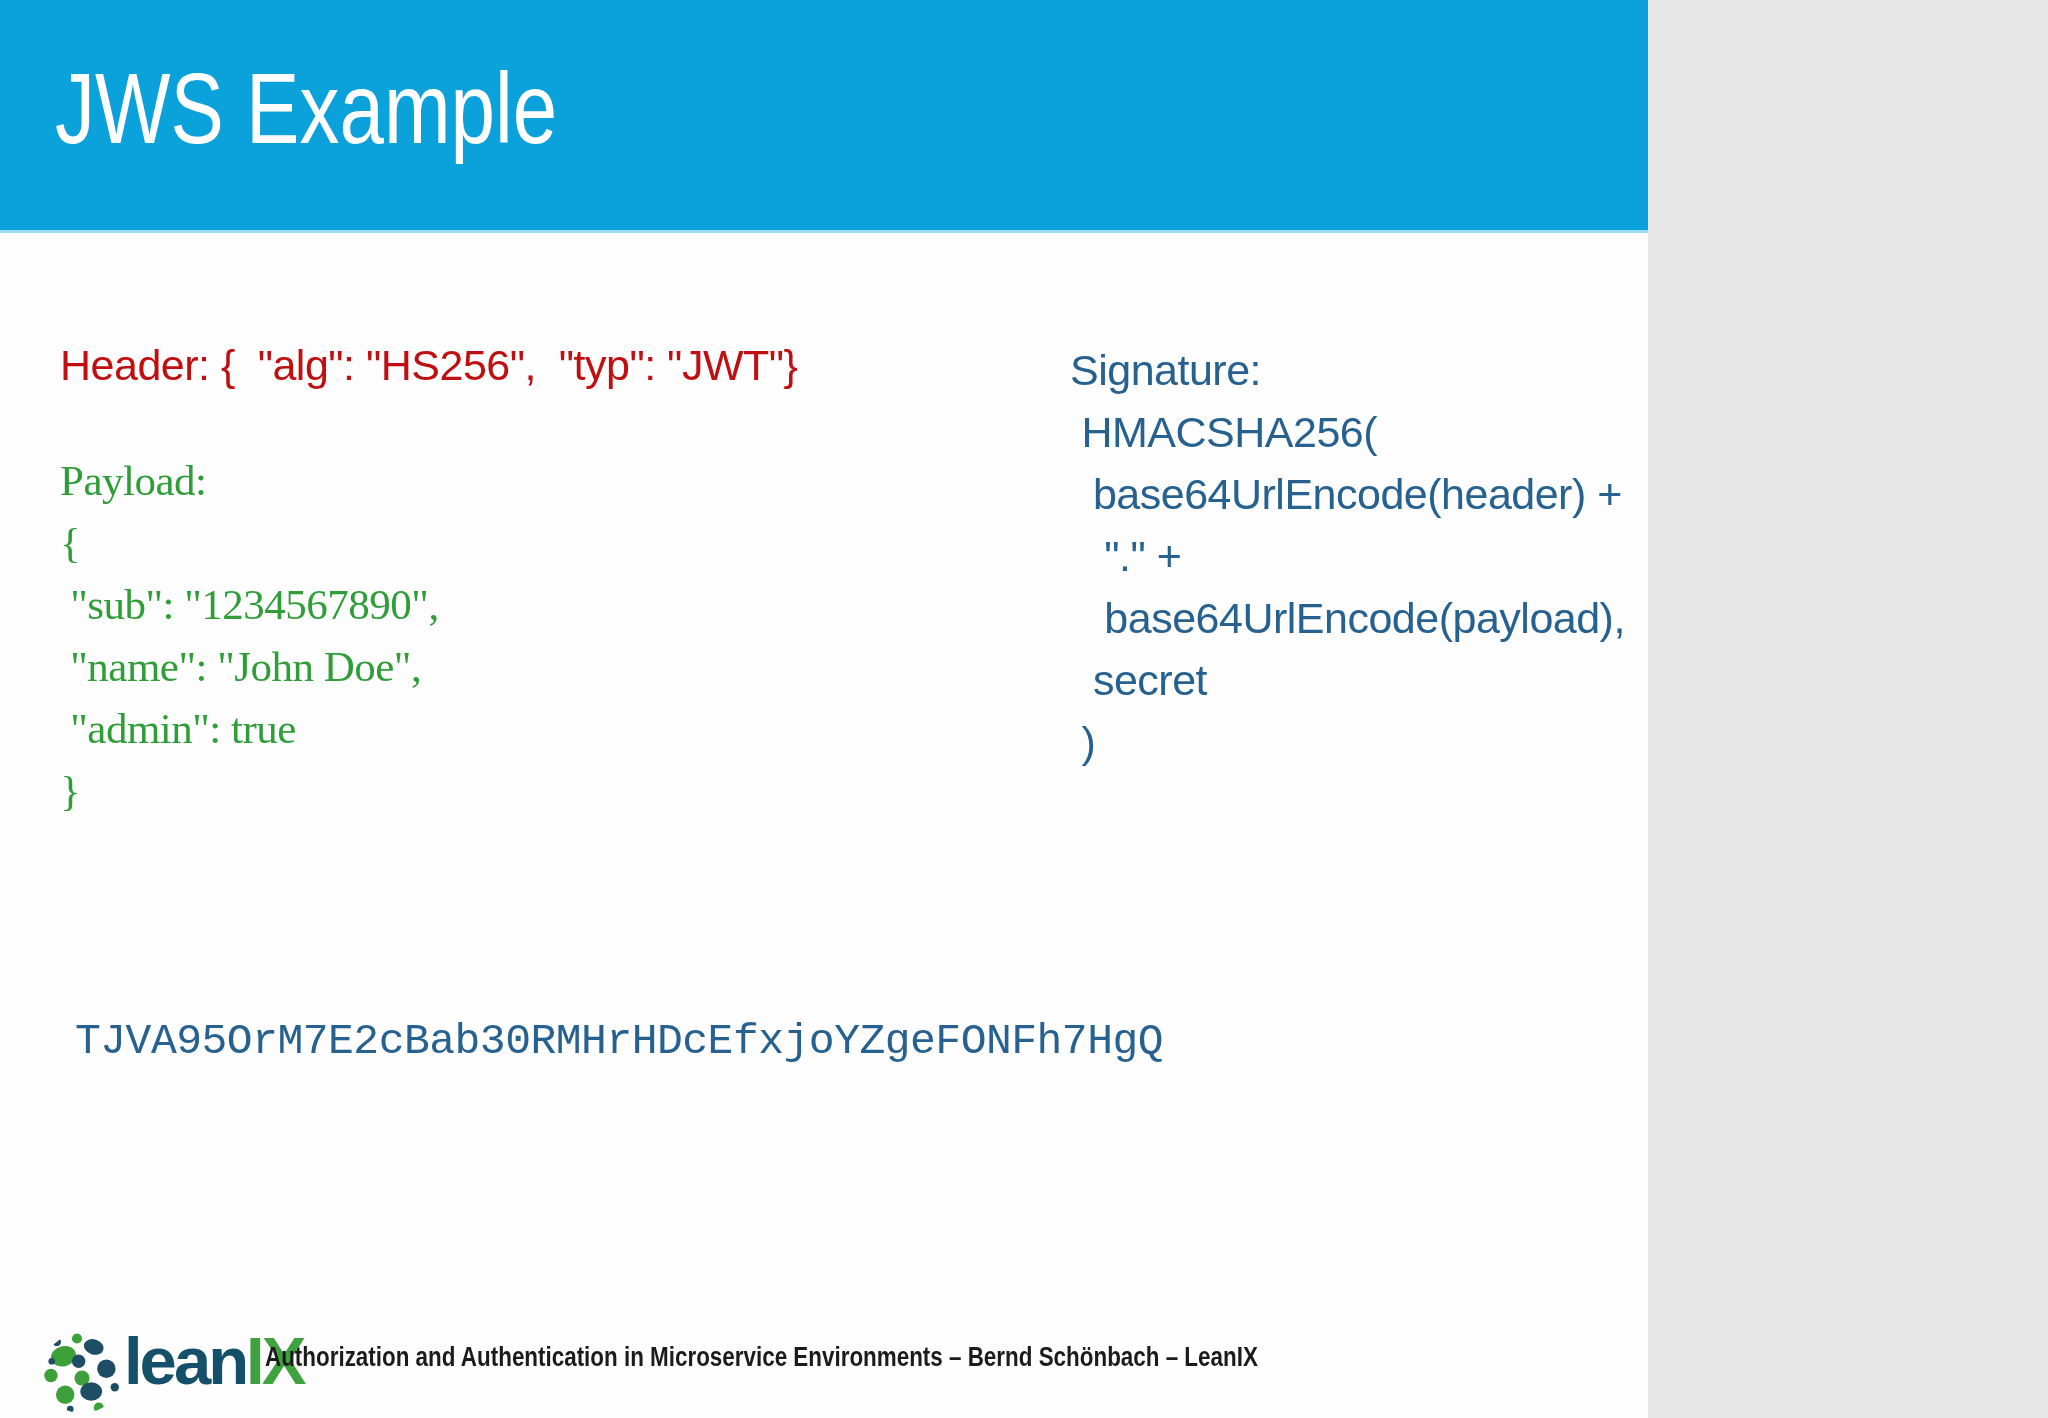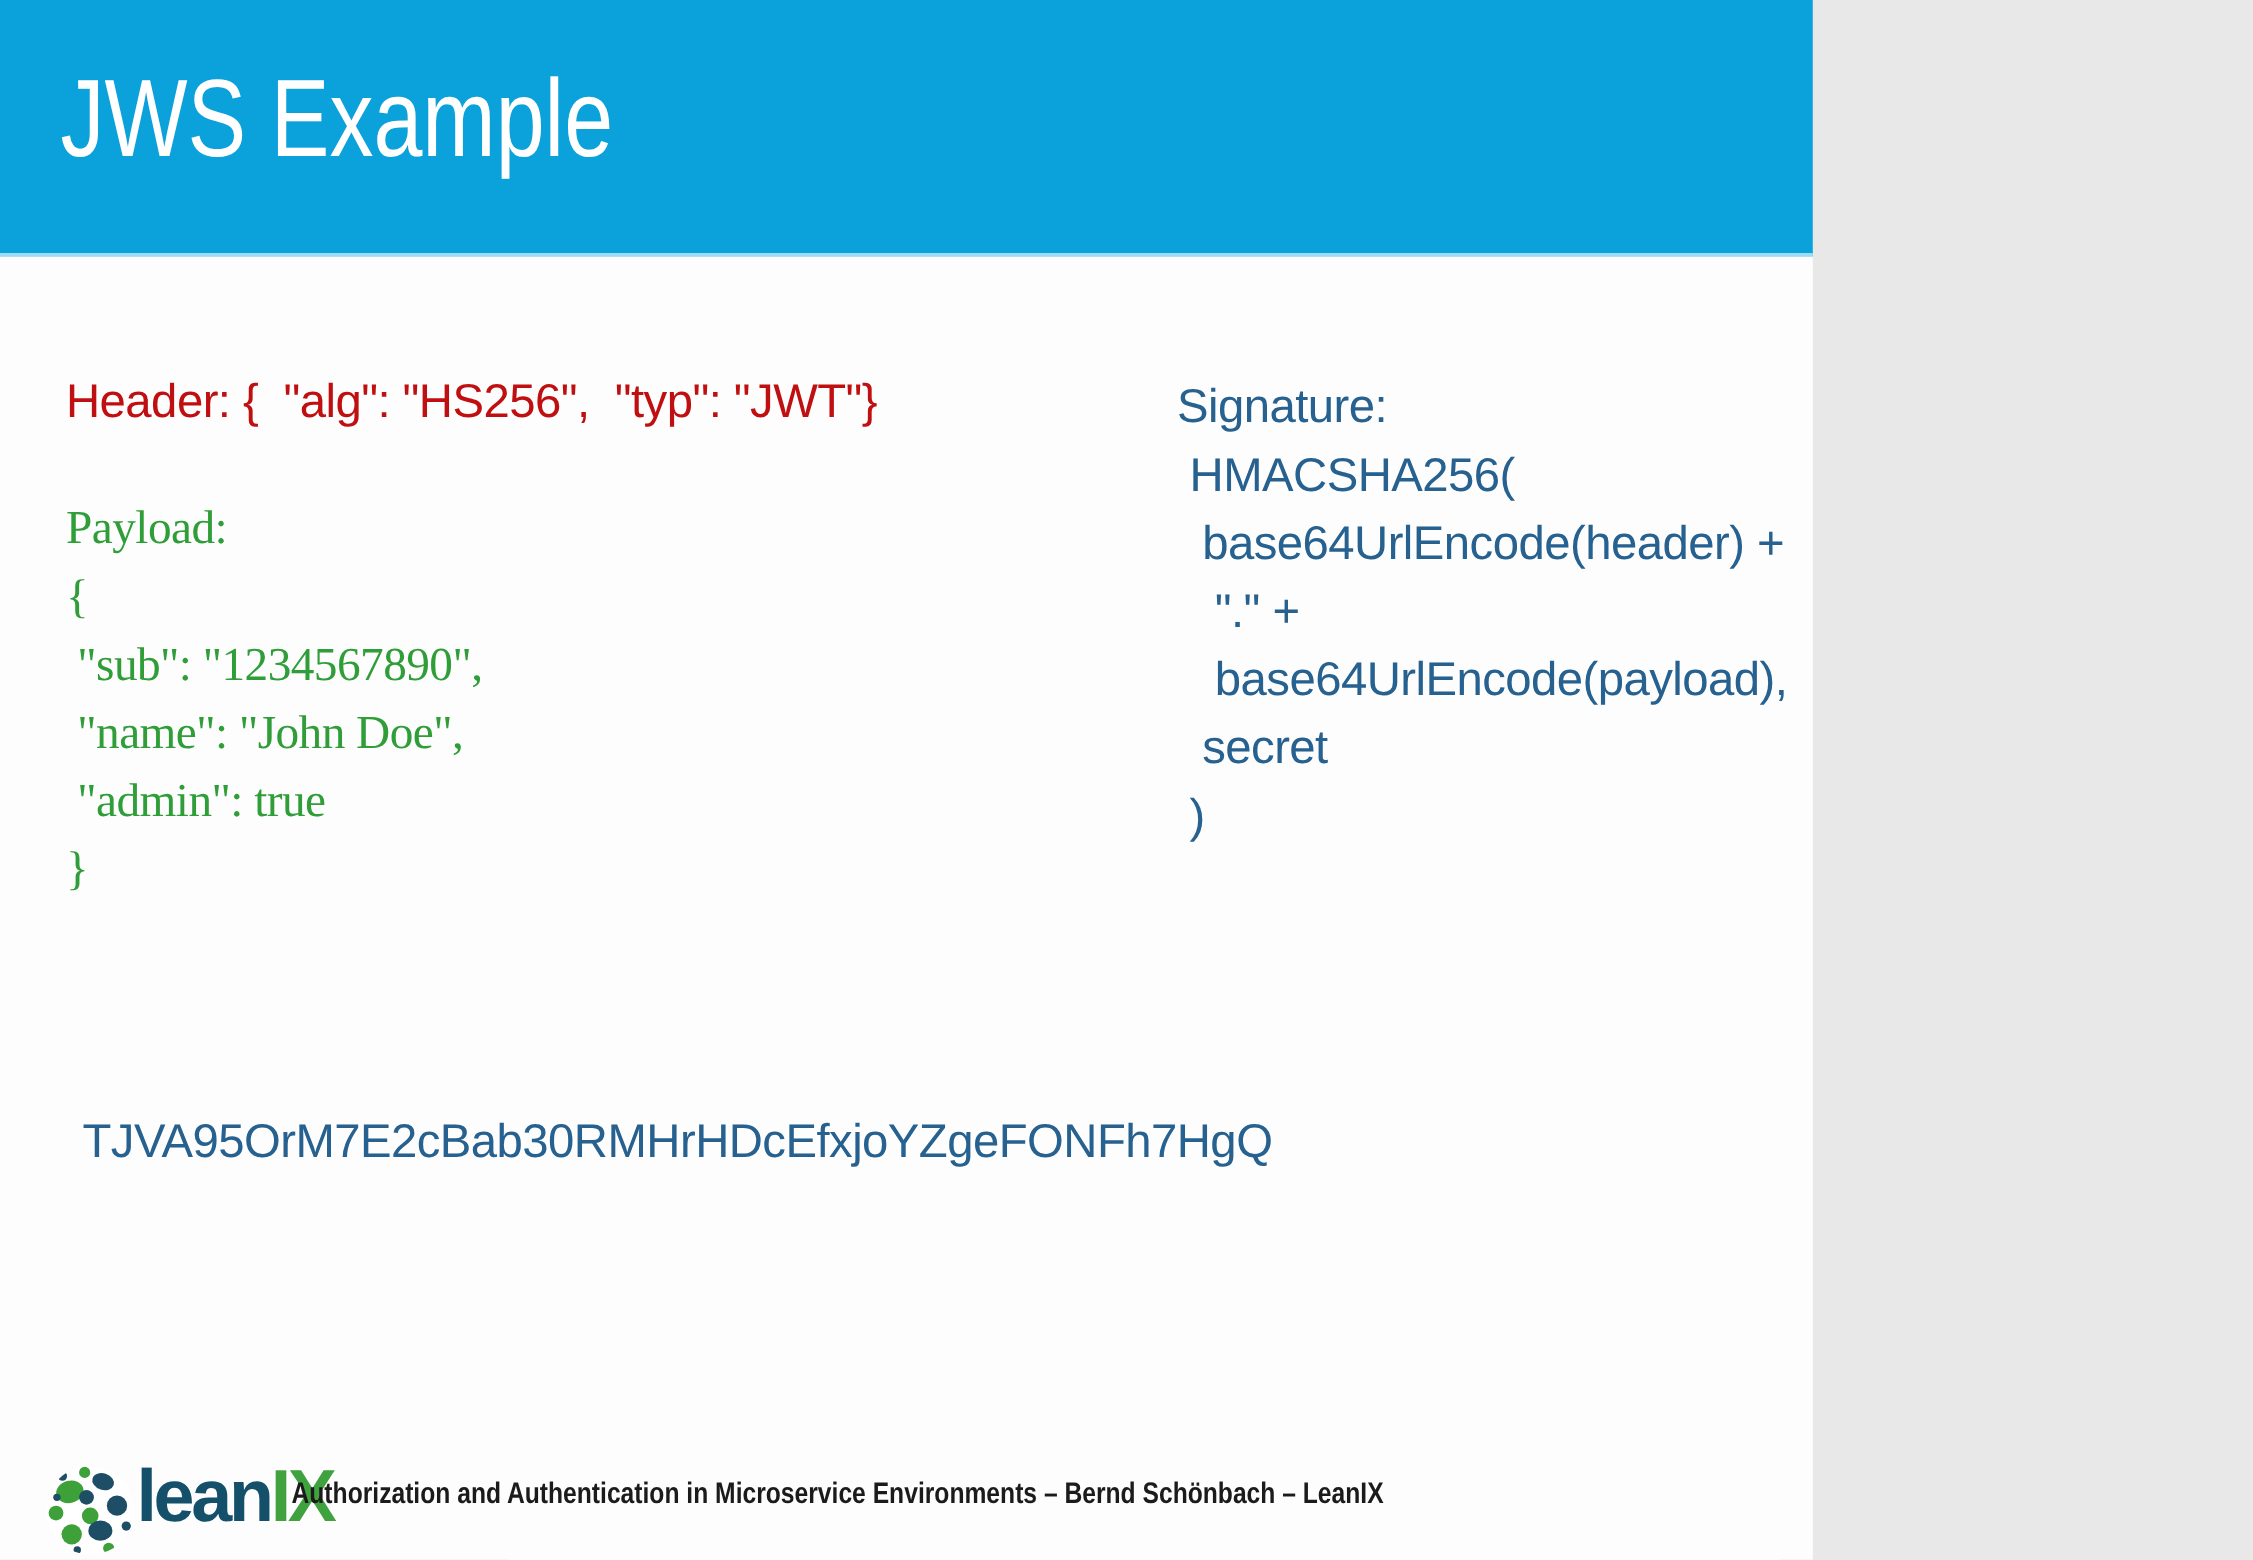--- a/index.html
+++ b/index.html
@@ -35,21 +35,21 @@
   .signature-block{left:1070px;top:339px;color:#26618F;}
   
   .token-block{
     position:absolute;left:75px;top:1007px;
     font-size:43px;line-height:63px;
     letter-spacing:-0.5px;
     white-space:nowrap;
   }
   .tok-red{color:#C00F10;}
   .tok-green{color:#2F9E38;}
-  .tok-blue{color:#26618F;}
+  .tok-blue{color:#26618F;font-family:Liberation Mono, monospace;}
   .tok-dot{color:#1A1A1A;}
   
   .logo-icon{position:absolute;left:40px;top:1331px;width:84px;height:84px;}
   .logo-word{
     position:absolute;left:124px;top:1326px;
     font-size:67px;line-height:70px;font-weight:bold;
     letter-spacing:-3px;white-space:nowrap;
   }
   .logo-lean{color:#15506B;}
   .logo-ix{color:#3FA23F;}

